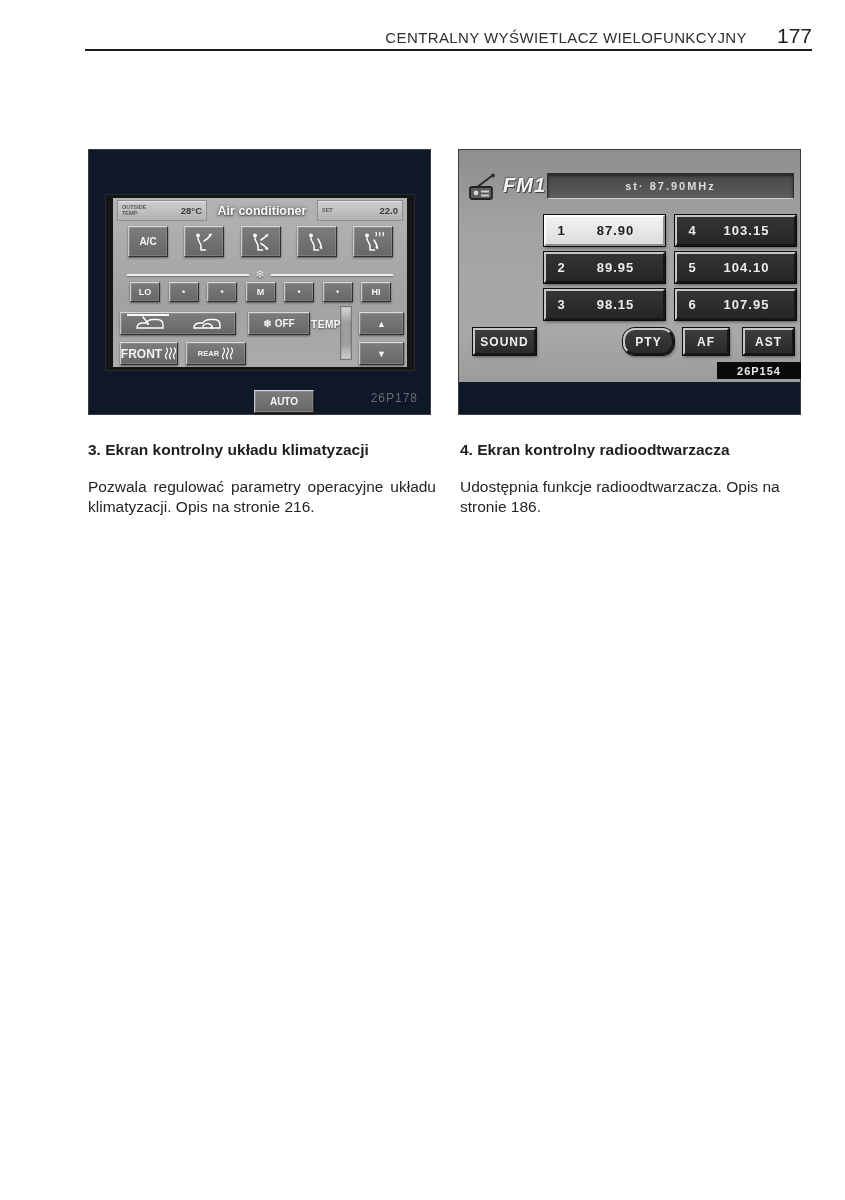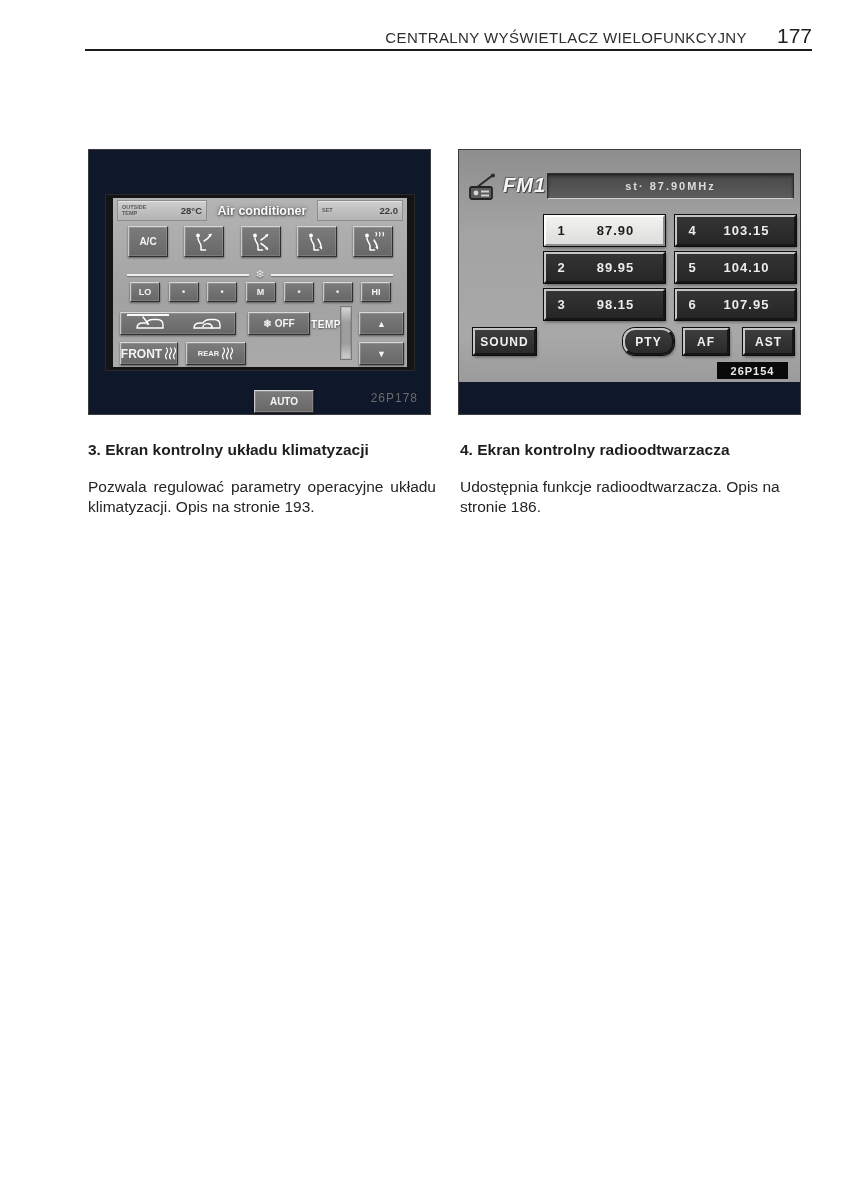--- a/index.html
+++ b/index.html
@@ -92,21 +92,21 @@
 
   .radio-btn { position:absolute; top:178px; height:27px; display:flex; align-items:center; justify-content:center;
                background:linear-gradient(#3d3d3d,#2a2a2a); color:#f0f0f0; font-size:12px; font-weight:bold;
                letter-spacing:1px; border:2px solid; border-color:#c6c6c6 #161616 #161616 #c6c6c6;
                box-shadow:0 0 0 1px #0e0e0e, 1px 2px 3px rgba(0,0,0,.45); }
   .sound-btn { left:14px;  width:63px; }
   .pty-btn   { left:164px; width:51px;border-radius:12px; }
   .af-btn    { left:224px; width:46px; }
   .ast-btn   { left:284px; width:51px; }
 
-  .photo-code { position:absolute; left:258px; top:212px; width:71px; height:17px;
+  .photo-code { position:absolute; left:258px; top:212px; width:84px; height:17px;
                 background:#0a0a0a; color:#e8e8e8; font-size:11px; font-weight:bold; letter-spacing:1px;
                 display:flex; align-items:center; justify-content:center; }
 
   
   .fig-heading { position:absolute; top:441px; font-size:15.5px; font-weight:bold; color:#1e1e1e; }
   .fig-heading.l { left:88px; } .fig-heading.r { left:460px; }
   .fig-body { position:absolute; top:477px; font-size:15.5px; line-height:19.5px; color:#242424; }
   .fig-body.l { left:88px; width:348px; text-align:justify; }
   .fig-body.r { left:460px; width:347px; }
 
@@ -309,16 +309,16 @@
       <div class="radio-btn af-btn">AF</div>
       <div class="radio-btn ast-btn">AST</div>
 
       <div class="photo-code">26P154</div>
     </div>
   </div>
 
   <div class="fig-heading l">3. Ekran kontrolny układu klimatyzacji</div>
   <div class="fig-heading r">4. Ekran kontrolny radioodtwarzacza</div>
 
-  <p class="fig-body l">Pozwala regulować parametry operacyjne układu klimatyzacji. Opis na stronie 193.</p>
+  <p class="fig-body l">Pozwala regulować parametry operacyjne układu klimatyzacji. Opis na stronie 216.</p>
   <p class="fig-body r">Udostępnia funkcje radioodtwarzacza. Opis na stronie 186.</p>
 
 </div>
 
 </body></html>

